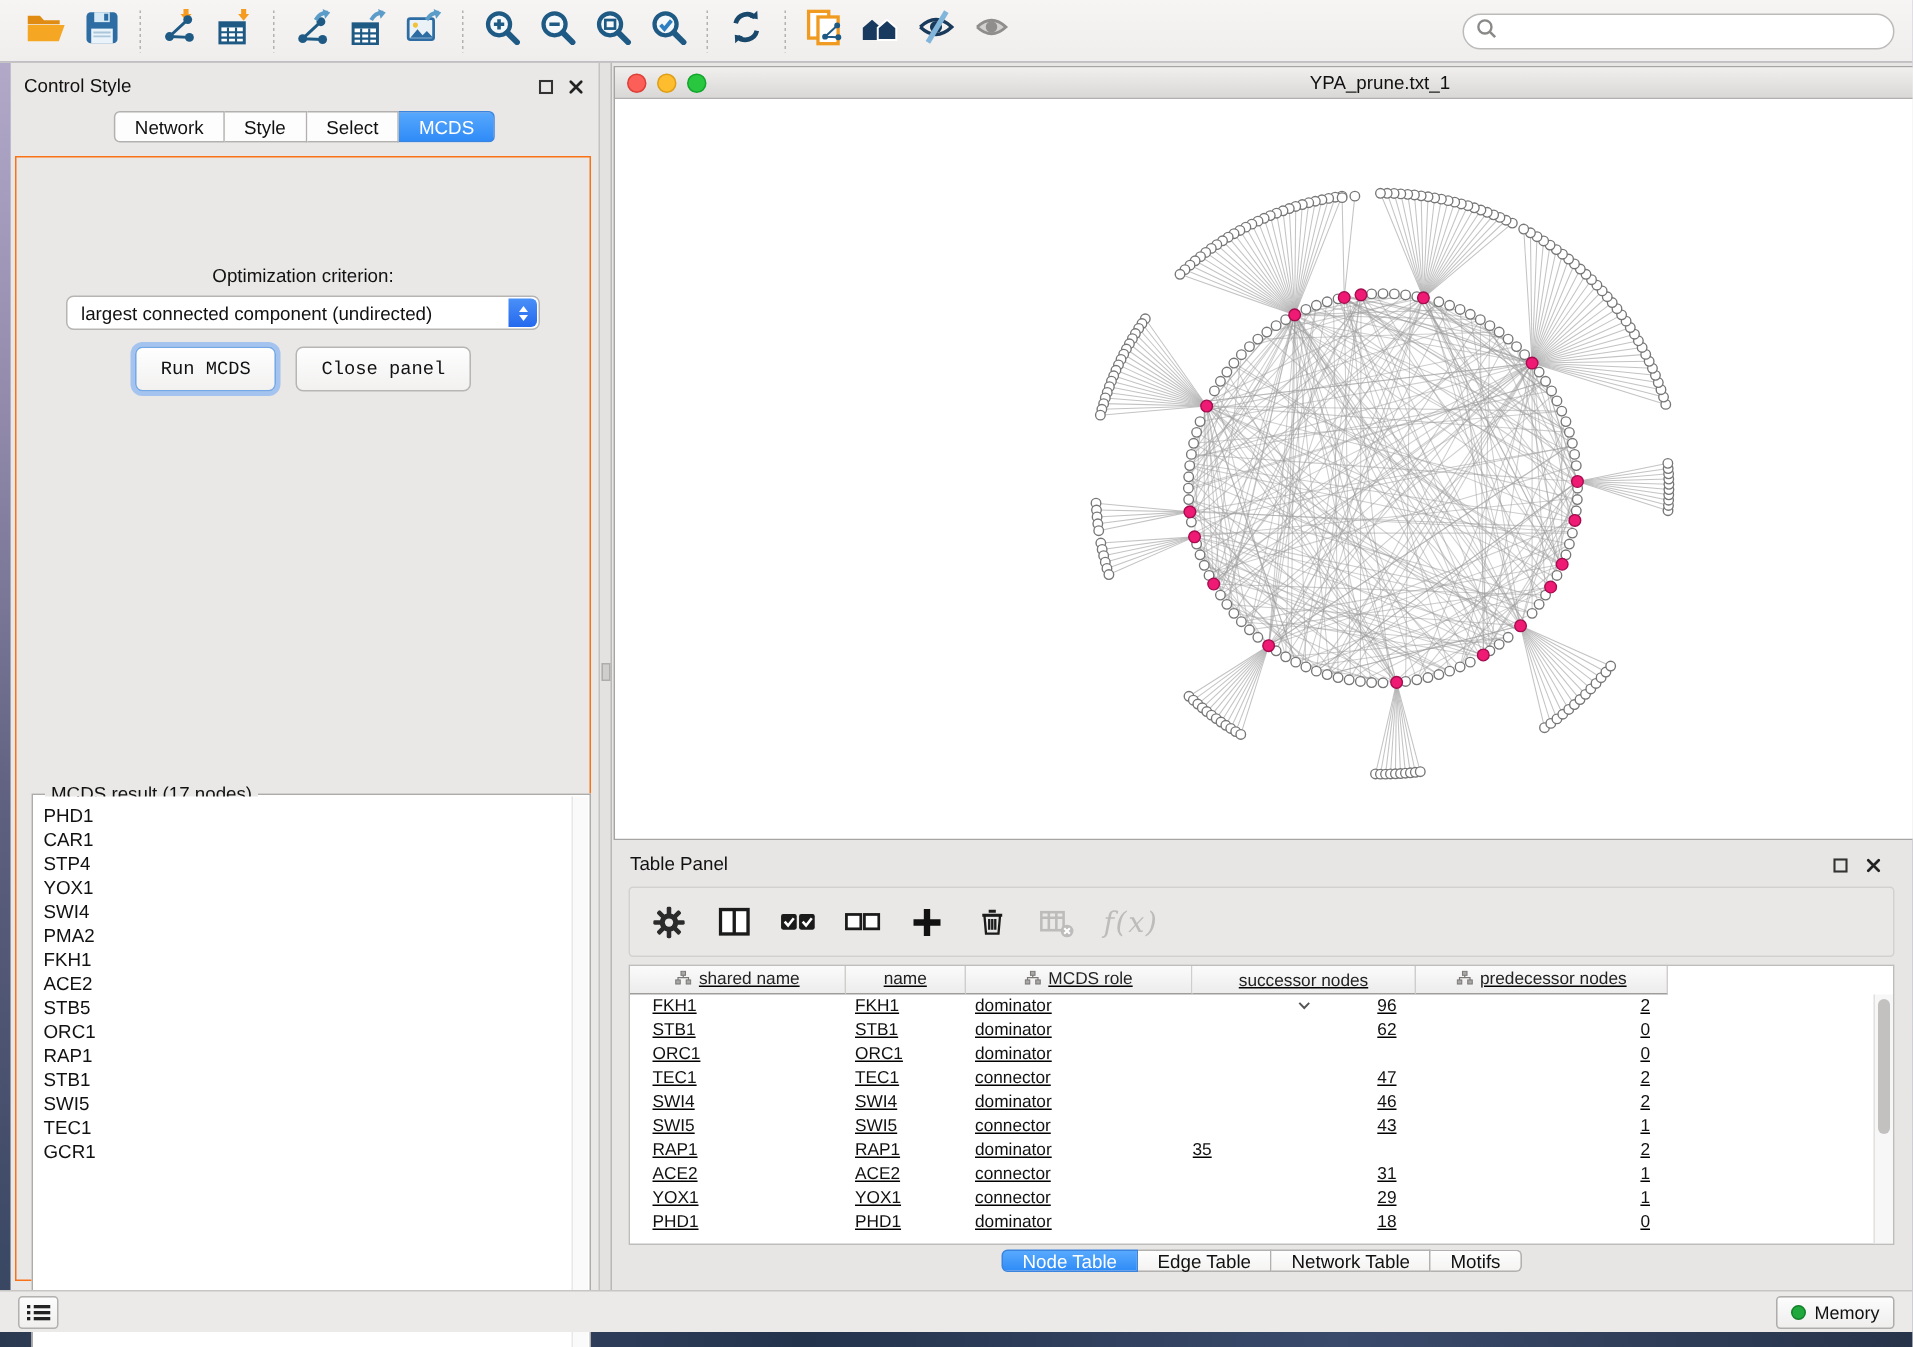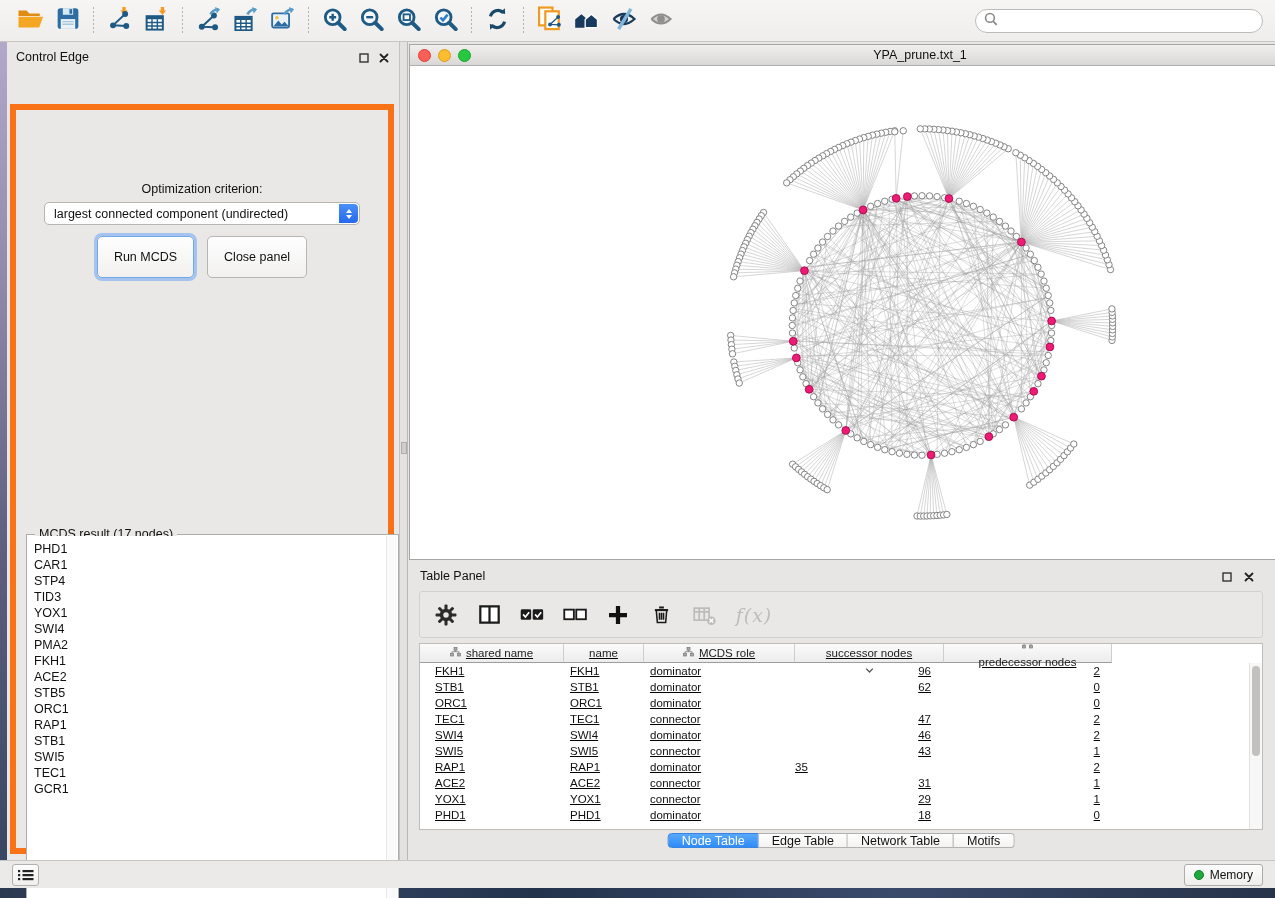--- a/index.html
+++ b/index.html
@@ -28,21 +28,21 @@
   .searchbox input { border:none; outline:none; flex:1; height:18px; font-size:12px;
     background:transparent; margin-left:5px; font-family:inherit; }
 
   
   .control-panel { position:absolute; left:7px; top:42px; width:393px; height:818px;
     background:#e9e8e7; border-right:1px solid #c4c3c2; }
   .cp-title { position:absolute; left:9px; top:8px; font-size:12.5px; color:#111; }
   .panel-btn { position:absolute; top:9px; width:14px; height:13px; display:flex;
     align-items:center; justify-content:center; }
   .cp-content { position:absolute; left:3px; right:5px; top:62px; bottom:6px;
-    border:6px solid #f97316; background:#e9e8e7; }
+    border:1px solid #f97316; background:#e9e8e7; }
   .tabs-row { position:absolute; top:32px; left:50%; transform:translateX(-50%);
     display:flex; z-index:3; }
   .tab { height:21px; padding:0 13px; font-size:12.5px; color:#111; background:#fdfdfd;
     border:1px solid #b2b1b0; border-left-width:0; display:flex; align-items:center; }
   .tab:first-child { border-left-width:1px; border-radius:4px 0 0 4px; }
   .tab:last-child { border-radius:0 4px 4px 0; }
   .tab.active { background:linear-gradient(180deg,#57a8fd,#2f8bf7); color:#fff;
     border-color:#3a84e0; }
   .opt-label { position:absolute; top:72px; left:0; right:0; text-align:center;
     font-size:12.5px; color:#111; }
@@ -51,23 +51,23 @@
     display:flex; align-items:center; font-size:12.5px; color:#111; padding-left:9px; }
   .criterion .stepper { position:absolute; right:1px; top:1px; bottom:1px; width:19px;
     border-radius:0 4px 4px 0; background:linear-gradient(180deg,#4a90f8,#2569ee);
     display:flex; flex-direction:column; align-items:center; justify-content:center; gap:2px; }
   .stepper i { width:0; height:0; border-left:3.5px solid transparent;
     border-right:3.5px solid transparent; }
   .stepper i.up { border-bottom:4px solid #fff; }
   .stepper i.dn { border-top:4px solid #fff; }
   .btn-row { position:absolute; top:126px; left:0; right:0; display:flex;
     justify-content:center; gap:13px; }
-  .pushbtn { height:42px; padding:0 16px; background:linear-gradient(180deg,#fefefe,#f2f1f0);
+  .pushbtn { height:30px; padding:0 16px; background:linear-gradient(180deg,#fefefe,#f2f1f0);
     border:1px solid #b7b6b5; border-radius:5px; font-size:12.5px; color:#111;
-    display:flex; align-items:center; font-family:Liberation Sans, sans-serif; }
+    display:flex; align-items:center; font-family:Liberation Mono, monospace; }
   .pushbtn.focused { border-color:#74a9e8; box-shadow:0 0 0 3px rgba(108,166,245,.55); }
   .mcds-box { position:absolute; left:10px; width:373px; top:424px; height:372px;
     border:1px solid #adacab; background:#fff; }
   .mcds-legend { position:absolute; top:-8px; left:8px; background:#e9e8e7;
     padding:0 4px; font-size:12.5px; color:#111; }
   .mcds-list { position:absolute; inset:1px 12px 1px 1px; background:#fff;
     overflow:hidden; padding:5px 0 0 6px; }
   .mcds-list div { font-size:12.5px; line-height:16px; color:#111; }
   .mcds-track { position:absolute; top:1px; bottom:1px; right:1px; width:11px;
     background:#fafafa; border-left:1px solid #e8e8e8; }
@@ -301,51 +301,56 @@
             <path d="M10.6 10.6l4 4" stroke="#8a8988" stroke-width="2"></path>
           </svg></span>
       <input type="text" placeholder="" style="">
     </div>
   </div>
 
   <div class="wall-left"></div>
   <div class="wall-bottom"></div>
 
   <div class="control-panel">
-    <div class="cp-title">Control Edge</div>
+    <div class="cp-title">Control Style</div>
     <div class="panel-btn" style="right:28px;">
       <svg width="10" height="10">
           <rect x="1" y="1" width="8" height="8" fill="none" stroke="#333" stroke-width="1.4"></rect>
         </svg>
     </div>
     <div class="panel-btn" style="right:8px;">
       <svg width="10" height="10">
           <path d="M1.5 1.5l7 7M8.5 1.5l-7 7" stroke="#222" stroke-width="1.8" stroke-linecap="round"></path>
         </svg>
     </div>
+    <div class="tabs-row" id="cp-tabs">
+        <div class="tab">Network</div>
+        <div class="tab">Style</div>
+        <div class="tab">Select</div>
+        <div class="tab active">MCDS</div>
+      </div>
     <div class="cp-content">
       <div class="opt-label">Optimization criterion:</div>
       <div class="criterion">
         <span>largest connected component (undirected)</span>
         <span class="stepper">
             <i class="up"></i>
             <i class="dn"></i>
           </span>
       </div>
       <div class="btn-row">
         <button class="pushbtn focused">Run MCDS</button>
         <button class="pushbtn">Close panel</button>
       </div>
       <div class="mcds-box">
         <div class="mcds-legend">MCDS result (17 nodes)</div>
         <div class="mcds-list" id="mcds-list">
             <div>PHD1</div>
             <div>CAR1</div>
             <div>STP4</div>
-            <div>TID3</div>
             <div>YOX1</div>
             <div>SWI4</div>
             <div>PMA2</div>
             <div>FKH1</div>
             <div>ACE2</div>
             <div>STB5</div>
             <div>ORC1</div>
             <div>RAP1</div>
             <div>STB1</div>
             <div>SWI5</div>
@@ -1183,21 +1188,21 @@
                   <rect x="0.5" y="6.3" width="3" height="2.7"></rect>
                   <rect x="7.5" y="6.3" width="3" height="2.7"></rect>
                 </g>
                 <path d="M5.5 3.2v1.5M2 6.3V4.7h7v1.6" fill="none" stroke="#7a7978" stroke-width="0.8"></path>
               </svg></span>
             <span>successor nodes</span>
             <span><svg width="9" height="7" viewBox="0 0 9 7">
                 <path d="M1.2 1.6l3.3 3.4 3.3-3.4" fill="none" stroke="#555" stroke-width="1.3"></path>
               </svg></span>
           </div>
-          <div class="th" style="width: 168px; flex-direction: column;">
+          <div class="th" style="width: 168px;">
             <span><svg width="11" height="10" viewBox="0 0 11 10">
                 <g fill="#a9a8a7" stroke="#7a7978" stroke-width="0.7">
                   <rect x="4" y="0.5" width="3" height="2.7"></rect>
                   <rect x="0.5" y="6.3" width="3" height="2.7"></rect>
                   <rect x="7.5" y="6.3" width="3" height="2.7"></rect>
                 </g>
                 <path d="M5.5 3.2v1.5M2 6.3V4.7h7v1.6" fill="none" stroke="#7a7978" stroke-width="0.8"></path>
               </svg></span>
             <span>predecessor nodes</span>
           </div>

